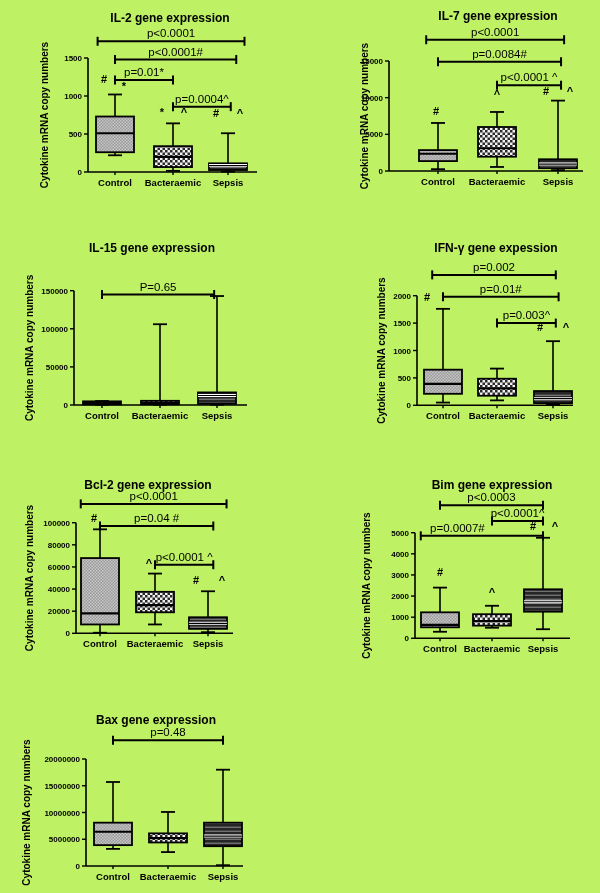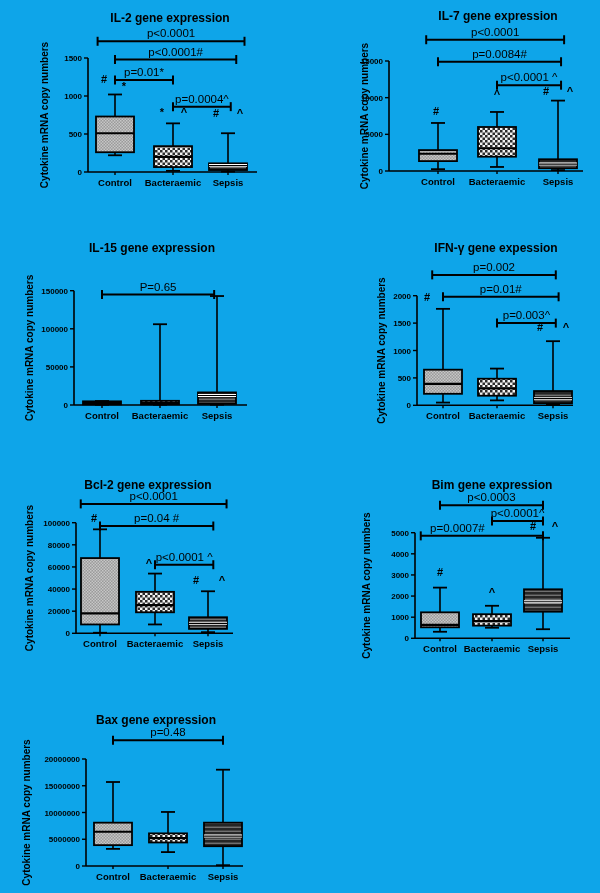--- a/index.html
+++ b/index.html
@@ -1,16 +1,16 @@
 <!DOCTYPE html>
 <html><head>
 <meta charset="utf-8">
 <style>
   html,body{margin:0;padding:0;background:#ffffff;}
-  .page{position:relative;width:600px;height:893px;background:#0ea5e9;overflow:hidden;
+  .page{position:relative;width:600px;height:893px;background:#bef264;overflow:hidden;
         font-family:"Liberation Sans",sans-serif;}
   svg text{font-family:"Liberation Sans",sans-serif;fill:#000;}
   .chart-title{font-size:12px;font-weight:700;}
   .y-label{font-size:10px;font-weight:700;}
   .tick-label{font-size:8px;font-weight:700;}
   .cat-label{font-size:9.5px;font-weight:700;}
   .p-label{font-size:11.5px;font-weight:400;}
   .sig-mark{font-size:11px;font-weight:700;}
 </style>
 </head>

